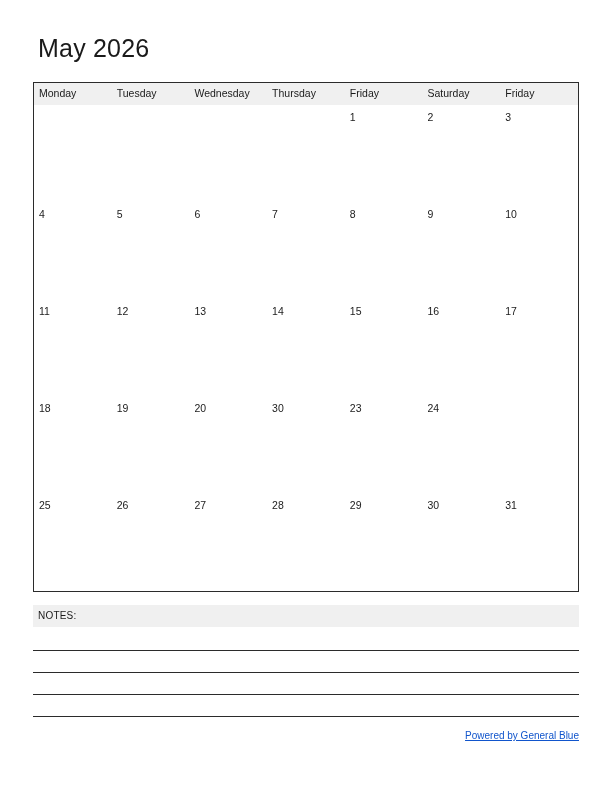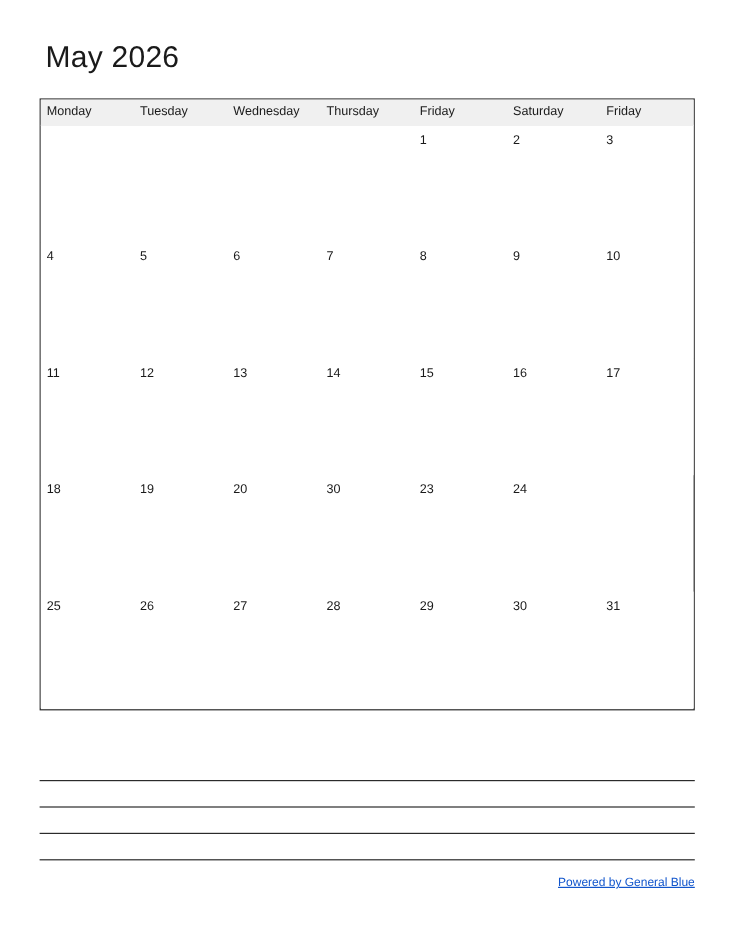--- a/index.html
+++ b/index.html
@@ -260,20 +260,23 @@
       <div class="day-cell">
           <span class="day-num">30</span>
         </div>
       <div class="day-cell">
           <span class="day-num">31</span>
         </div>
     </div>
 
   </div>
 
+  <div class="notes-bar">
+    <span class="notes-label">NOTES:</span>
+  </div>
 
   <div class="notes-line l1"></div>
   <div class="notes-line l2"></div>
   <div class="notes-line l3"></div>
   <div class="notes-line l4"></div>
 
   <a class="footer-link" href="#">Powered by General Blue</a>
 
 </div>
 

